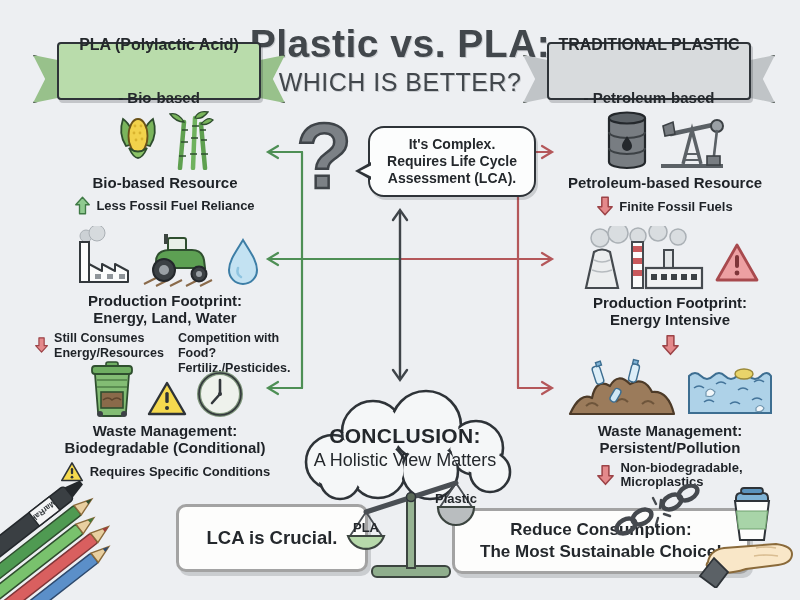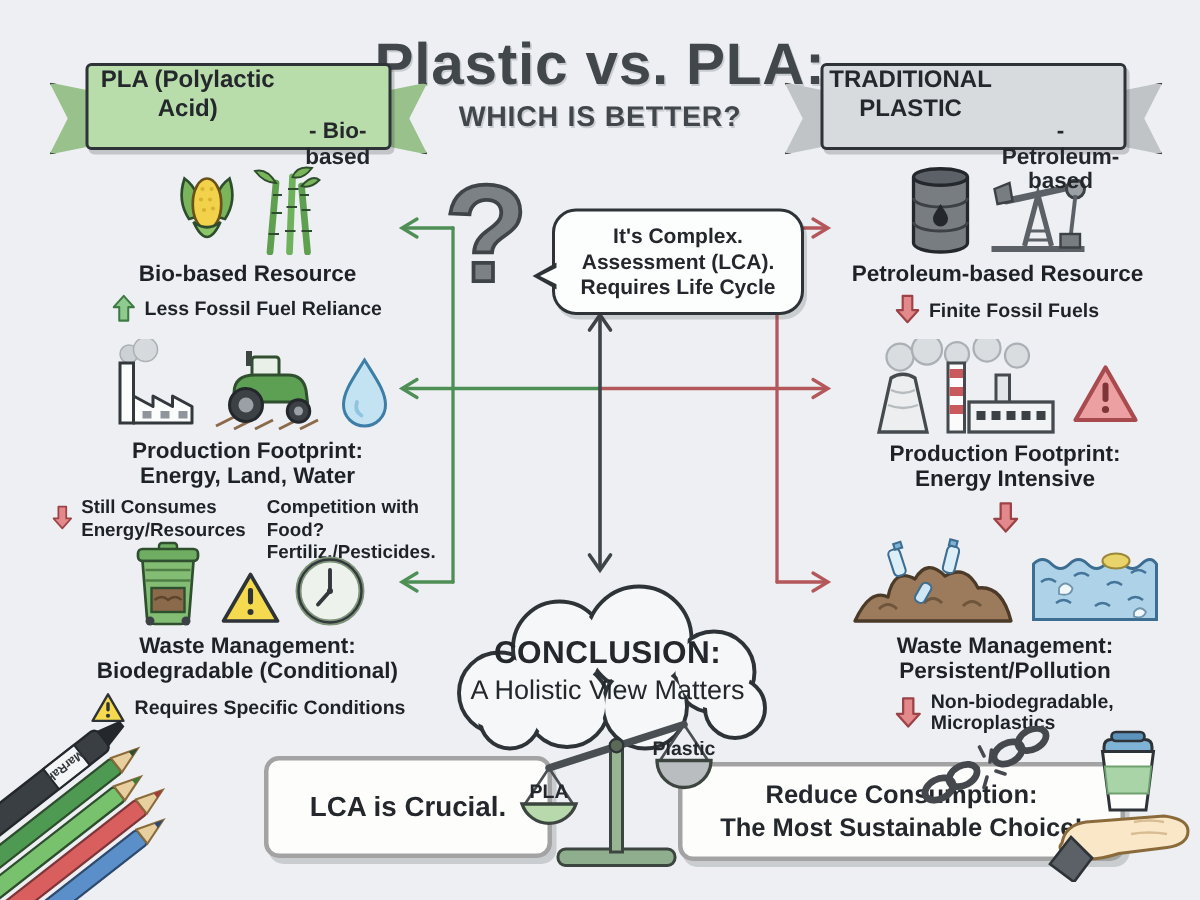--- a/index.html
+++ b/index.html
@@ -3,29 +3,29 @@
 <meta charset="utf-8">
 <style>
   html,body{margin:0;padding:0;}
   #stage{position:relative;width:800px;height:600px;background:#edeff2;overflow:hidden;
          font-family:"Liberation Sans",sans-serif;color:#24282c;}
   .abs{position:absolute;}
   
   .title{left:248px;top:24px;width:304px;text-align:center;}
   .title .l1{font-size:39px;font-weight:bold;color:#42474c;letter-spacing:.5px;line-height:1.05;
              text-shadow:1px 1px 0 #c9ccd0;}
-  .title .l2{font-size:19px;font-weight:bold;color:#42474c;margin-top:3px;letter-spacing:.5px;
+  .title .l2{font-size:25px;font-weight:normal;color:#42474c;margin-top:3px;letter-spacing:.5px;
              text-shadow:1px 1px 0 #c9ccd0;}
   
   .banner{width:204px;height:54px;}
   .banner .wing{position:absolute;top:13px;width:36px;height:46px;}
   .banner .wing.wl{left:-24px;clip-path:polygon(0 0,100% 16%,100% 84%,0 100%,32% 50%);}
   .banner .wing.wr{right:-24px;clip-path:polygon(0 16%,100% 0,68% 50%,100% 100%,0 84%);}
   .banner .main{position:relative;z-index:1;height:100%;border:2.5px solid #2e3338;border-radius:4px;
-                display:flex;flex-direction:row;justify-content:center;text-align:center;
+                display:flex;flex-direction:column;justify-content:center;text-align:center;
                 box-shadow:2px 3px 0 rgba(45,50,55,.22);}
   .banner .b1{font-size:16px;font-weight:bold;line-height:1.2;}
   .banner .b2{font-size:15px;font-weight:bold;line-height:1.1;margin-top:36px;}
   .banner.green .main{background:#b9dcab;}
   .banner.green .wing{background:#98c18b;border:1px solid #3c4540;}
   .banner.gray .main{background:#d8dbdd;}
   .banner.gray .wing{background:#c0c4c7;border:1px solid #3c4540;}
   
   .section{text-align:center;}
   .icons{display:flex;align-items:flex-end;justify-content:center;gap:8px;}
@@ -35,21 +35,21 @@
   .note-row .txt2{text-align:left;line-height:1.15;}
   .note-cols{display:flex;align-items:flex-start;justify-content:center;gap:6px;margin-top:4px;
              font-size:12.5px;font-weight:bold;color:#1e2227;}
   .note-cols .col{text-align:left;line-height:1.2;}
   .note-cols .col+.col{margin-left:8px;}
   
   .qmark{left:296px;top:110px;font-size:92px;font-weight:bold;color:#7c8186;
          -webkit-text-stroke:2.5px #3f4449;line-height:1;}
   .bubble{left:368px;top:126px;width:156px;background:#fcfdfd;border:2.5px solid #2e3338;
           border-radius:16px;padding:8px 4px;text-align:center;font-size:14px;font-weight:bold;
-          line-height:1.22;box-shadow:2px 3px 0 rgba(45,50,55,.18);margin-top:13px;}
+          line-height:1.22;box-shadow:2px 3px 0 rgba(45,50,55,.18);}
   .bubble .tail{position:absolute;left:-15px;top:34px;width:0;height:0;
                 border-top:9px solid transparent;border-bottom:9px solid transparent;
                 border-right:16px solid #2e3338;}
   .bubble .tail2{position:absolute;left:-10px;top:37px;width:0;height:0;
                  border-top:6px solid transparent;border-bottom:6px solid transparent;
                  border-right:12px solid #fcfdfd;}
   .cloud-text{left:288px;top:424px;width:234px;text-align:center;z-index:2;}
   .cloud-text .c1{font-size:21px;font-weight:bold;letter-spacing:.3px;}
   .cloud-text .c2{font-size:18px;font-weight:normal;margin-top:2px;}
   
@@ -345,22 +345,22 @@
       </span>
     </div>
   </div>
 
   <div class="abs qmark">?</div>
 
   <div class="abs bubble">
     <div class="tail"></div>
     <div class="tail2"></div>
     <div>It's Complex.</div>
+    <div>Requires Life Cycle</div>
     <div>Assessment (LCA).</div>
-    <div>Requires Life Cycle</div>
   </div>
 
   <svg class="abs" style="left:278px;top:386px;" width="254" height="118" viewBox="0 0 254 118">
     <g stroke="#2e3338" stroke-width="2.6" fill="#f5f7f8">
       <circle cx="55" cy="76" r="27"></circle>
         <circle cx="95" cy="46" r="31"></circle>
         <circle cx="148" cy="40" r="35"></circle>
       <circle cx="198" cy="62" r="27"></circle>
         <circle cx="212" cy="86" r="20"></circle>
       <circle cx="100" cy="84" r="28"></circle>

